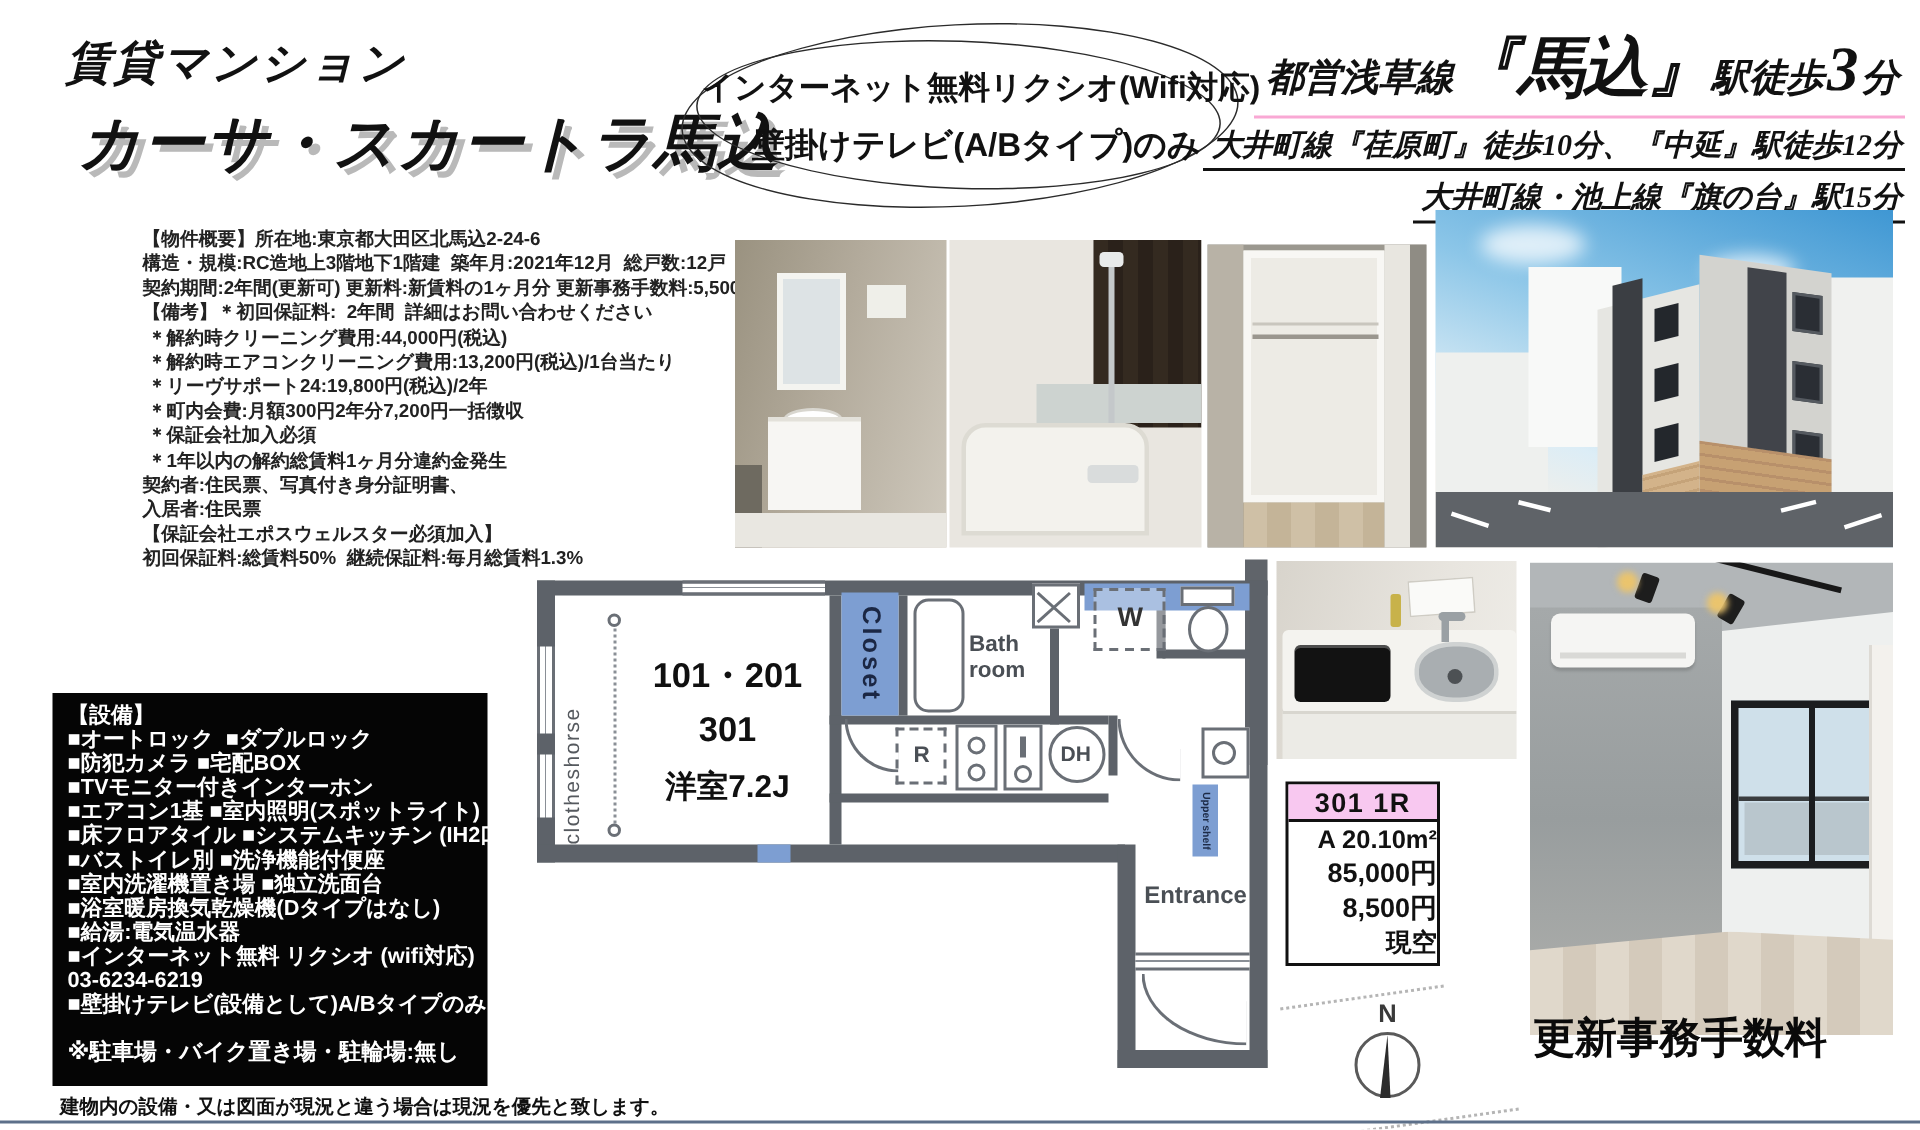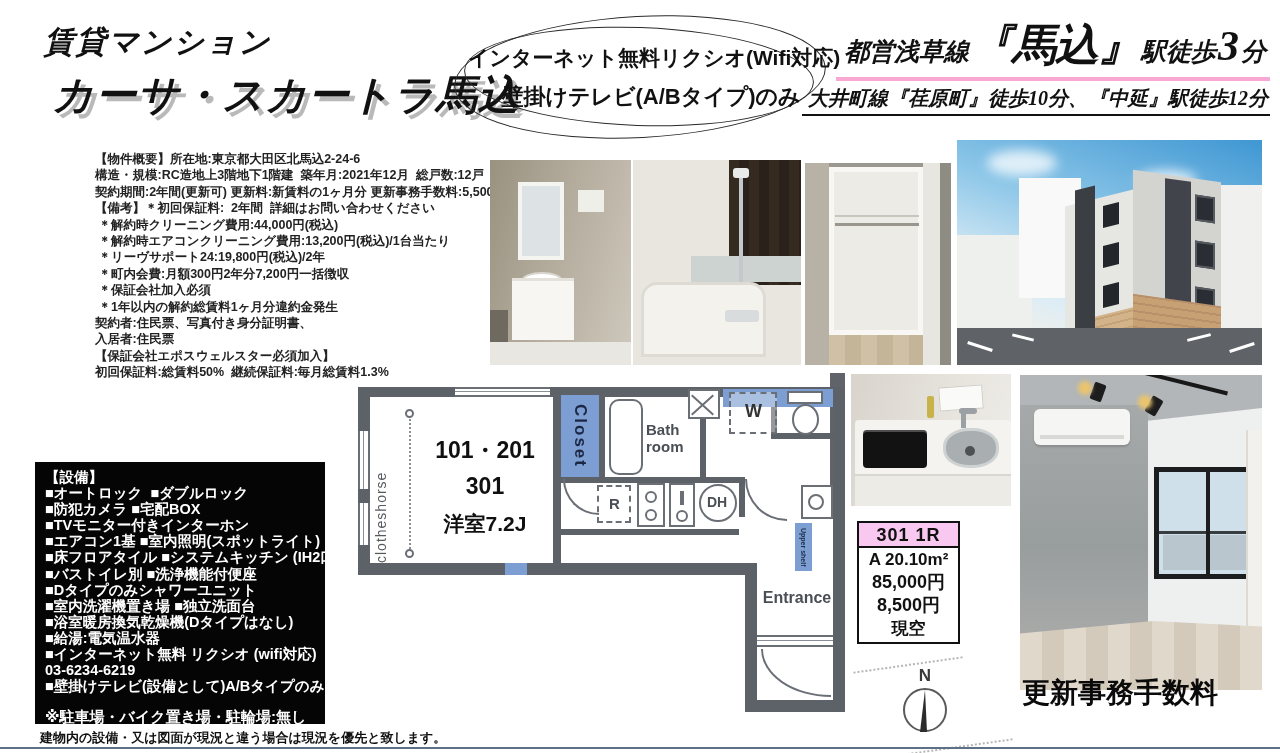--- a/index.html
+++ b/index.html
@@ -20,21 +20,21 @@
   .highlight { left:468px; top:30px; width:348px; height:92px; text-align:center; }
   .hl-line1 { position:absolute; left:0; right:0; top:14px; font-size:21px; font-weight:900; white-space:nowrap; }
   .hl-line2 { position:absolute; left:18px; right:0; top:52px; font-size:22px; font-weight:900; white-space:nowrap; }
   .ellipse { position:absolute; border:1.6px solid #2b2b2b; border-radius:50%; }
   .e1 { left:-14px; top:-14px; right:-10px; bottom:-16px; transform:rotate(-3deg); }
   .e2 { left:-4px; top:-3px; right:2px; bottom:-4px; transform:rotate(2deg); }
 
   
   .access { left:770px; top:16px; width:500px; text-align:right;
             font-family:"Liberation Serif","DejaVu Serif",serif; font-weight:bold; font-style:italic; }
-  .acc-l1 { display:inline-block; border-bottom:4px solid #f9a8d4; padding:0 4px 2px 8px; font-size:25px; white-space:nowrap;font-family:Liberation Serif, serif; }
+  .acc-l1 { display:inline-block; border-bottom:2px solid #f9a8d4; padding:0 4px 2px 8px; font-size:25px; white-space:nowrap;font-family:Liberation Serif, serif; }
   .acc-sta { font-size:44px; font-style:italic; letter-spacing:-1px; }
   .acc-min { font-size:42px; padding:0 2px; }
   .acc-l23 { display:inline-block; border-bottom:2px solid #111; margin-top:4px; padding:0 2px 2px 6px; font-size:20px; white-space:nowrap; }
 
   
   .overview { left:95px; top:151px; width:410px; }
   .ov-line { font-size:12.5px; line-height:16.4px; font-weight:bold; color:#222; white-space:pre; }
 
   
   .equip { left:35px; top:462px; width:290px; height:262px; background:#050505; color:#fff;
@@ -142,21 +142,21 @@
   .dotline { position:absolute; border-left:2px dotted #8a8f96; width:0; }
   .arc-bl { position:absolute; border-left:2px solid #6a6f76; border-bottom:2px solid #6a6f76; border-bottom-left-radius:100%; }
   .xbox-line { position:absolute; left:-2px; top:50%; width:104%; height:0; border-top:2px solid #6a6f76; }
   .ushelf-txt { display:flex; align-items:center; justify-content:center; writing-mode:vertical-rl;
     font-size:7px; font-weight:bold; color:#1d2b47; }
   .entrance-lbl { font-size:16px; }
 
   
   .price { left:857px; top:521px; width:103px; height:123px; background:#fff; border:2px solid #111; text-align:center; }
   .price-head { height:25px; background:#f8c8f0; border-bottom:2px solid #111; font-size:18px; font-weight:900; line-height:24px; letter-spacing:1px; }
-  .price-row { font-size:17px; font-weight:900; line-height:23px; }
+  .price-row { font-size:17px; font-weight:900; line-height:23px;text-align:right; }
   .price-rent { font-size:18px; }
 
   
   .compass { left:893px; top:664px; width:64px; height:88px; }
   .cp-n { position:absolute; left:0; right:0; top:2px; text-align:center; font-size:17px; font-weight:bold; color:#3a3a3a; }
   .cp-circle { position:absolute; left:10px; top:24px; width:44px; height:44px; border:2px solid #5a5a5a; border-radius:50%; background:#fff; }
   .cp-needle { position:absolute; left:27px; top:26px; width:0; height:0;
     border-left:5px solid transparent; border-right:2px solid transparent; border-bottom:42px solid #2c2c2c; }
   .cp-dots1 { position:absolute; left:-40px; top:0px; width:110px; border-top:2px dotted #b5b5b5; transform:rotate(-8deg); }
   .cp-dots2 { position:absolute; left:10px; top:82px; width:110px; border-top:2px dotted #b5b5b5; transform:rotate(-8deg); }
@@ -179,20 +179,21 @@
     <div class="ellipse e2"></div>
     <div class="hl-line1">インターネット無料リクシオ(Wifi対応)</div>
     <div class="hl-line2">壁掛けテレビ(A/Bタイプ)のみ</div>
   </div>
 
   <div class="abs access">
     <div>
       <span class="acc-l1"><span>都営浅草線</span><span class="acc-sta">『馬込』</span><span>駅徒歩</span><span class="acc-min">3</span><span>分</span></span>
     </div>
     <div><span class="acc-l23">大井町線『荏原町』徒歩10分、『中延』駅徒歩12分</span></div>
+    <div><span class="acc-l23">大井町線・池上線『旗の台』駅15分</span></div>
   </div>
 
   <div class="abs overview">
     <div class="ov-line">【物件概要】所在地:東京都大田区北馬込2-24-6</div>
     <div class="ov-line">構造・規模:RC造地上3階地下1階建  築年月:2021年12月  総戸数:12戸</div>
     <div class="ov-line">契約期間:2年間(更新可) 更新料:新賃料の1ヶ月分 更新事務手数料:5,500円(税込)</div>
     <div class="ov-line">【備考】＊初回保証料:  2年間  詳細はお問い合わせください</div>
     <div class="ov-line"> ＊解約時クリーニング費用:44,000円(税込)</div>
     <div class="ov-line"> ＊解約時エアコンクリーニング費用:13,200円(税込)/1台当たり</div>
     <div class="ov-line"> ＊リーヴサポート24:19,800円(税込)/2年</div>
@@ -206,21 +207,20 @@
   </div>
 
   <div class="abs equip">
     <div class="eq-line">【設備】</div>
     <div class="eq-line">■オートロック  ■ダブルロック</div>
     <div class="eq-line">■防犯カメラ ■宅配BOX</div>
     <div class="eq-line">■TVモニター付きインターホン</div>
     <div class="eq-line">■エアコン1基 ■室内照明(スポットライト)</div>
     <div class="eq-line">■床フロアタイル ■システムキッチン (IH2口)</div>
     <div class="eq-line">■バストイレ別 ■洗浄機能付便座</div>
-    <div class="eq-line">■Dタイプのみシャワーユニット</div>
     <div class="eq-line">■室内洗濯機置き場 ■独立洗面台</div>
     <div class="eq-line">■浴室暖房換気乾燥機(Dタイプはなし)</div>
     <div class="eq-line">■給湯:電気温水器</div>
     <div class="eq-line">■インターネット無料 リクシオ (wifi対応)</div>
     <div class="eq-line">03-6234-6219</div>
     <div class="eq-line">■壁掛けテレビ(設備として)A/Bタイプのみ</div>
     <div class="eq-note">※駐車場・バイク置き場・駐輪場:無し</div>
   </div>
 
   <div class="abs photo ph-vanity">

